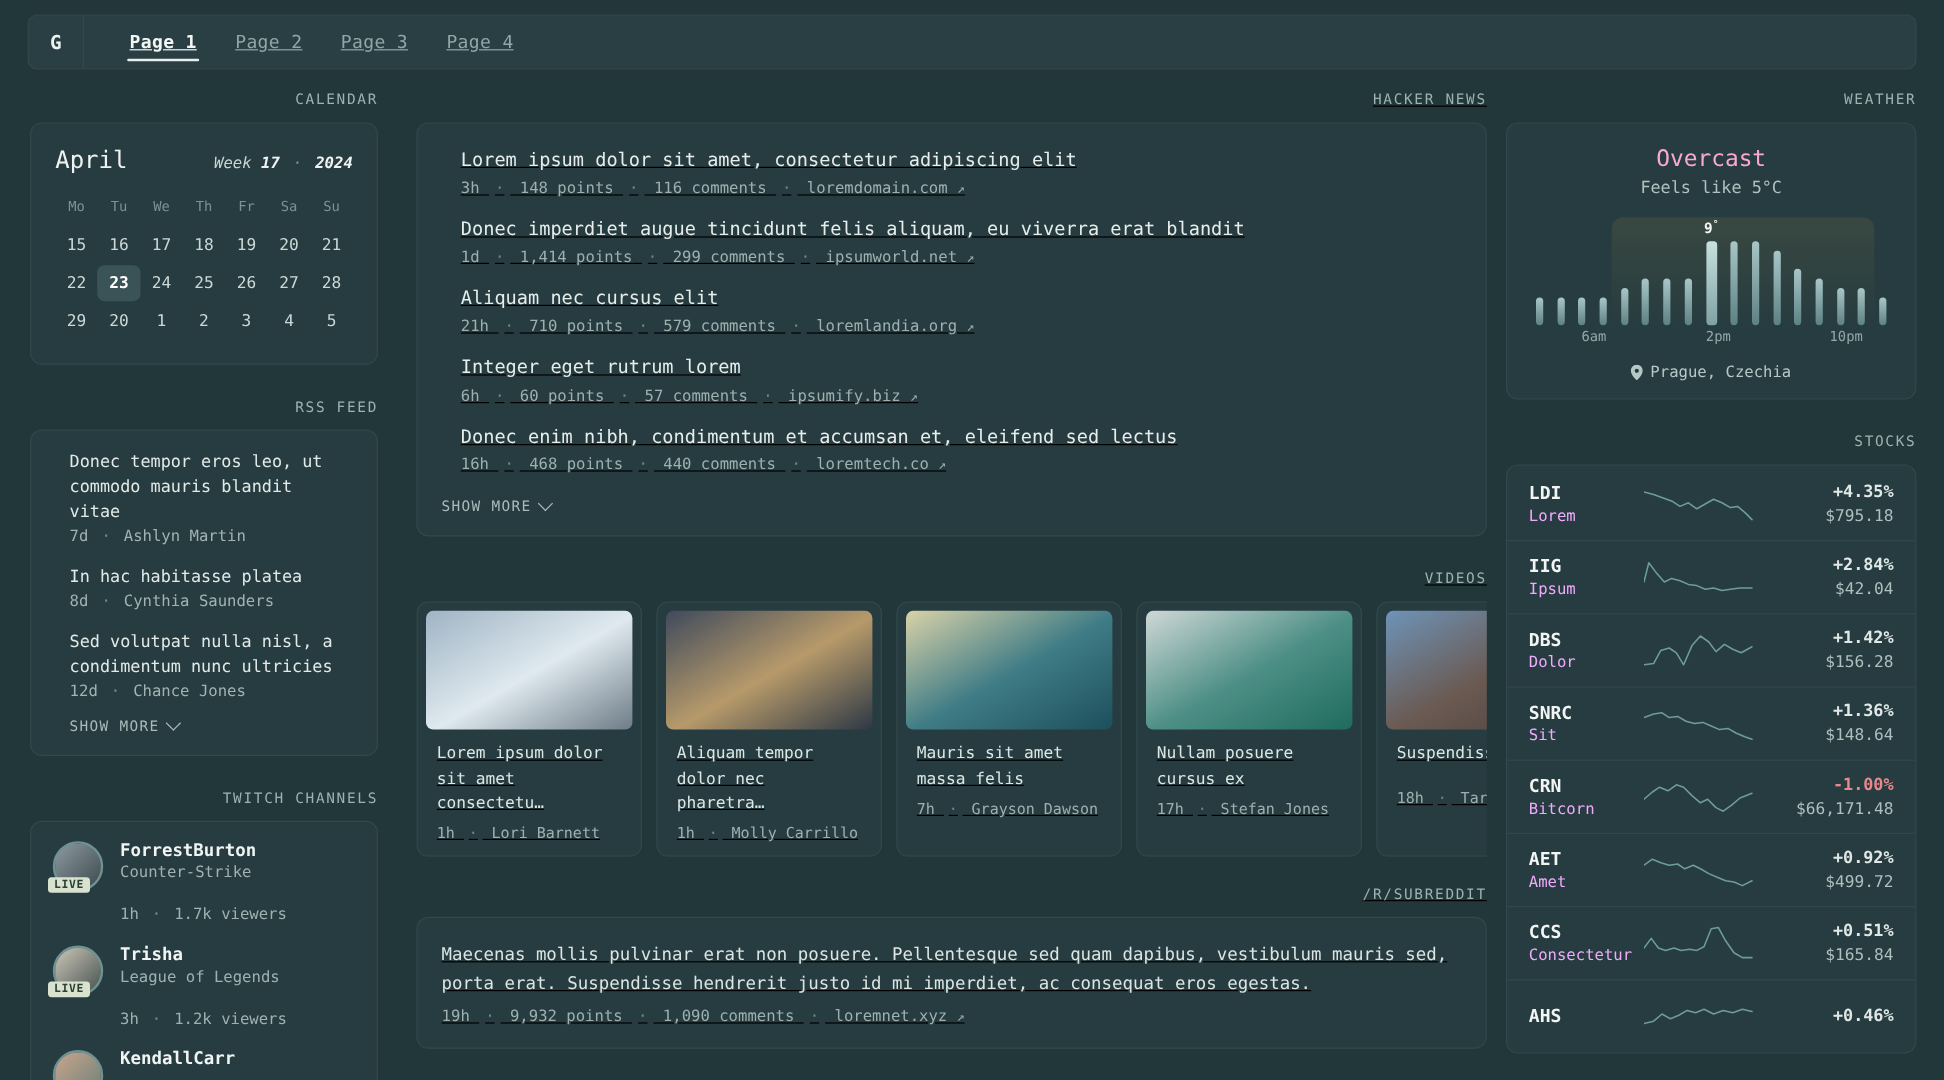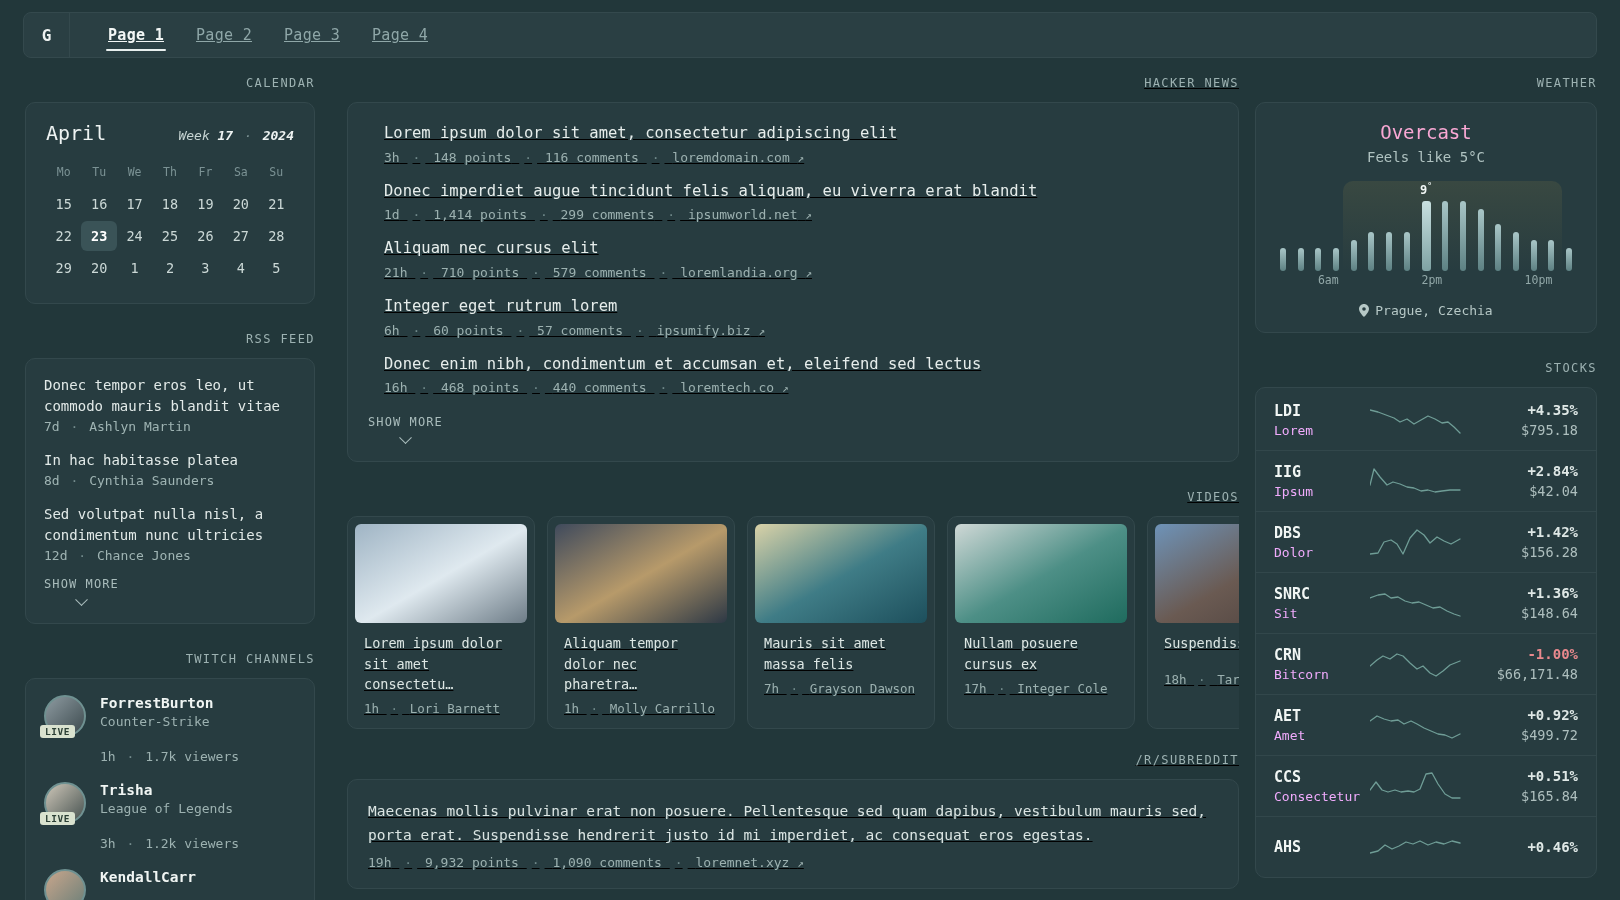--- a/index.html
+++ b/index.html
@@ -63,29 +63,29 @@
   .cal-dow {
     font-size: 11.5px; color: #7b9294; text-align: center; padding: 4px 0 8px;
   }
   .cal-day {
     font-size: 13.5px; color: #cbd8d6; text-align: center;
     padding: 7px 0; border-radius: 6px; cursor: pointer;
   }
   .cal-day.today { background: #3a5357; color: #ffffff; font-weight: bold; }
 
   
-  .rss { padding: 16px 18px 16px; }
+  .rss { padding: 16px 32px 16px; }
   .rss-item { margin-bottom: 16px; }
   .rss-item:last-of-type { margin-bottom: 10px; }
   .rss-title { font-size: 14px; line-height: 1.5; color: #e2eae8; }
   .rss-meta { font-size: 13px; color: #9fb4b3; margin-top: 2px; }
   .rss-meta .dot { color: #738c8d; margin: 0 3px; }
   .showmore {
     font-size: 12px; letter-spacing: 1.1px; color: #a9bcbb; cursor: pointer;
-    display: inline-flex; align-items: center; gap: 7px; text-transform: uppercase; flex-direction: column;
+    display: inline-flex; align-items: center; gap: 7px; text-transform: uppercase;
   }
   .chev { display: inline-block; width: 9px; height: 9px;
     border-right: 1.6px solid #a9bcbb; border-bottom: 1.6px solid #a9bcbb;
     transform: rotate(45deg) translate(-2px,-2px); }
 
   
   .twitch { padding: 16px 18px 8px; }
   .tw-row { display: flex; gap: 14px; margin-bottom: 18px; }
   .tw-avwrap { position: relative; width: 42px; flex: 0 0 42px; }
   .tw-av {
@@ -423,21 +423,21 @@
         <span class="dot">·</span>
         <span>Grayson Dawson</span>
       </div>
         </div>
         <div class="vid-card">
       <div class="vid-thumb" style="background:linear-gradient(150deg,#cfd8d6 0%,#4d8f86 52%,#1f6b5e 100%)"></div>
       <div class="vid-title">Nullam posuere cursus ex</div>
       <div class="vid-meta">
         <span>17h</span>
         <span class="dot">·</span>
-        <span>Integer Cole</span>
+        <span>Stefan Jones</span>
       </div>
         </div>
         <div class="vid-card">
       <div class="vid-thumb" style="background:linear-gradient(150deg,#6e93b8 0%,#6a5a52 52%,#4a3f3c 100%)"></div>
       <div class="vid-title">Suspendisse diam</div>
       <div class="vid-meta">
         <span>18h</span>
         <span class="dot">·</span>
         <span>Tara</span>
       </div>

